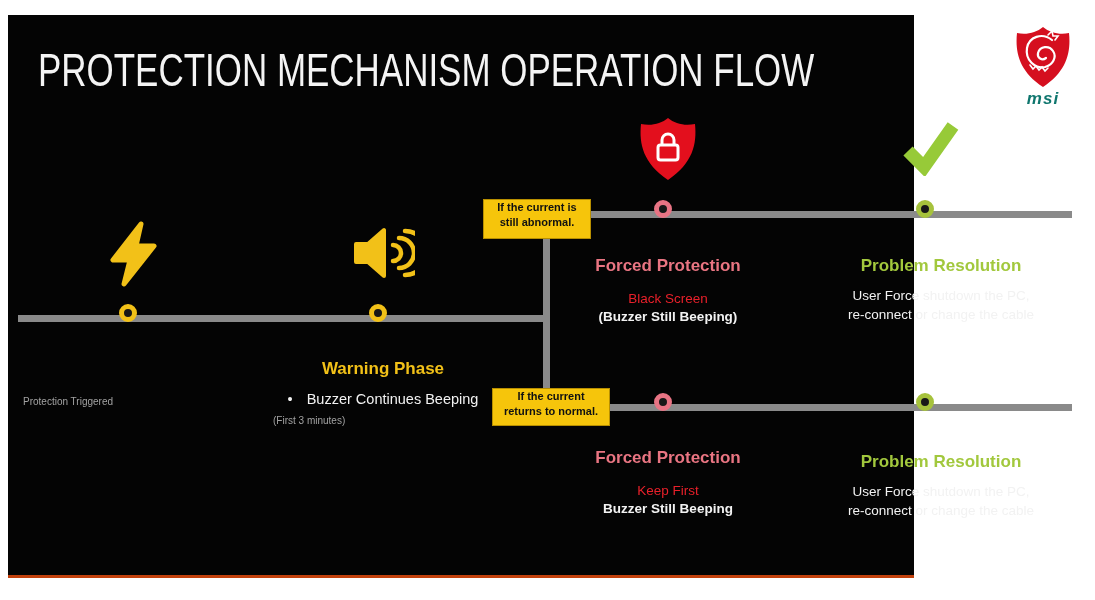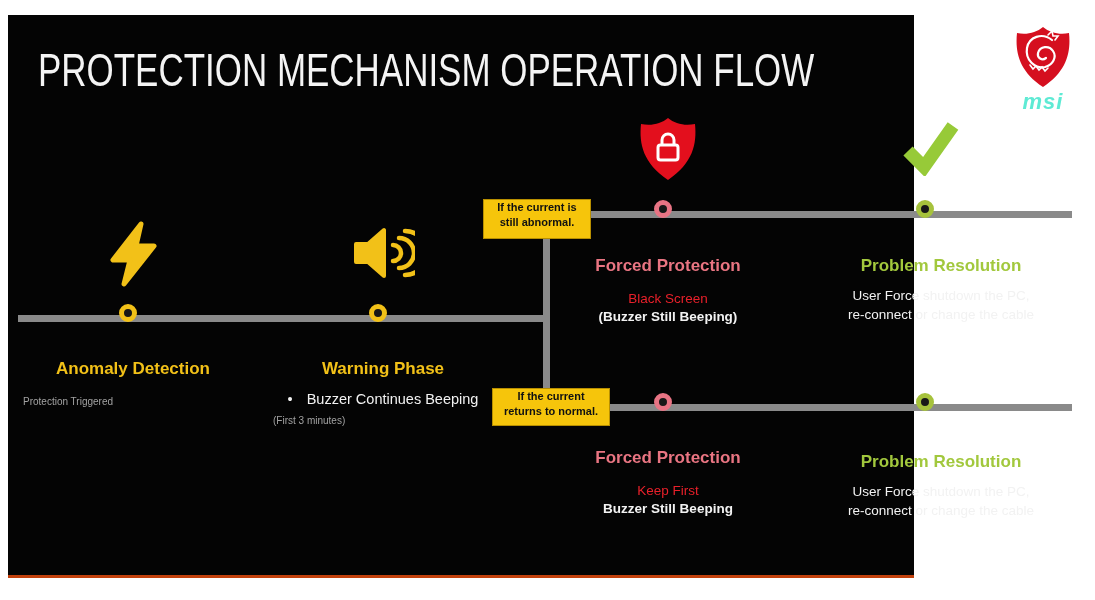--- a/index.html
+++ b/index.html
@@ -26,21 +26,21 @@
     flex-direction:column;line-height:1.35;}
   .stage-title{color:var(--yellow);font-size:17px;font-weight:bold;text-align:center;}
   .stage-desc{color:#a3a3a3;font-size:10px;}
   .fp-title{color:var(--pink);font-size:17px;font-weight:bold;text-align:center;}
   .pr-title{color:var(--green);font-size:17px;font-weight:bold;text-align:center;}
   .red-line{color:var(--red);font-size:13.5px;text-align:center;}
   .white-line{color:#f2f2f2;font-size:13.5px;text-align:center;font-weight:bold;}
   .pr-desc{color:#f2f2f2;font-size:13.5px;text-align:center;line-height:1.4;}
   .bullet-row{display:flex;justify-content:center;gap:14px;color:#f2f2f2;
     font-size:14.5px;}
-  .msi-word{color:#5eead4;font-size:22px;font-weight:bold;font-style:italic;
+  .msi-word{color:#0f766e;font-size:17px;font-weight:bold;font-style:italic;
     text-align:center;letter-spacing:1px;}
 </style>
 </head>
 <body>
 
 <div class="slide">
 
   <div class="abs title">PROTECTION MECHANISM OPERATION FLOW</div>
 
   <div class="abs" style="left:1000px;top:10px;width:70px;">
@@ -55,21 +55,20 @@
 
   <div class="abs hline" style="left:10px;top:300px;width:532px;"></div>
   <div class="abs vline" style="left:535px;top:196px;height:180px;"></div>
   <div class="abs hline" style="left:541px;top:196px;width:523px;"></div>
   <div class="abs hline" style="left:541px;top:389px;width:523px;"></div>
 
   <svg class="abs" style="left:95px;top:206px;" width="60" height="66" viewBox="0 0 60 64">
     <path d="M38 2 L10 38 H27 L21 62 L51 24 H33 Z" fill="#f2c118" stroke="#f2c118" stroke-width="5" stroke-linejoin="round"></path>
   </svg>
   <div class="abs node yellow" style="left:111px;top:289px;"></div>
-  <div class="abs stage-title" style="left:15px;top:344px;width:220px;">Anomaly Detection</div>
   <div class="abs stage-desc" style="left:15px;top:381px;width:220px;">Protection Triggered</div>
 
   <svg class="abs" style="left:345px;top:212px;" width="62" height="52" viewBox="0 0 62 50">
     <path d="M3 16 h12 l16 -14 v46 l-16 -14 H3 z" fill="#f2c118" stroke="#f2c118" stroke-width="4" stroke-linejoin="round"></path>
     <path d="M40 17 a8 8 0 0 1 0 16" fill="none" stroke="#f2c118" stroke-width="4.5" stroke-linecap="round"></path>
     <path d="M46 10 a15 15 0 0 1 0 30" fill="none" stroke="#f2c118" stroke-width="4.5" stroke-linecap="round"></path>
     <path d="M52 3 a22 22 0 0 1 0 44" fill="none" stroke="#f2c118" stroke-width="4.5" stroke-linecap="round"></path>
   </svg>
   <div class="abs node yellow" style="left:361px;top:289px;"></div>
   <div class="abs stage-title" style="left:265px;top:344px;width:220px;">Warning Phase</div>

